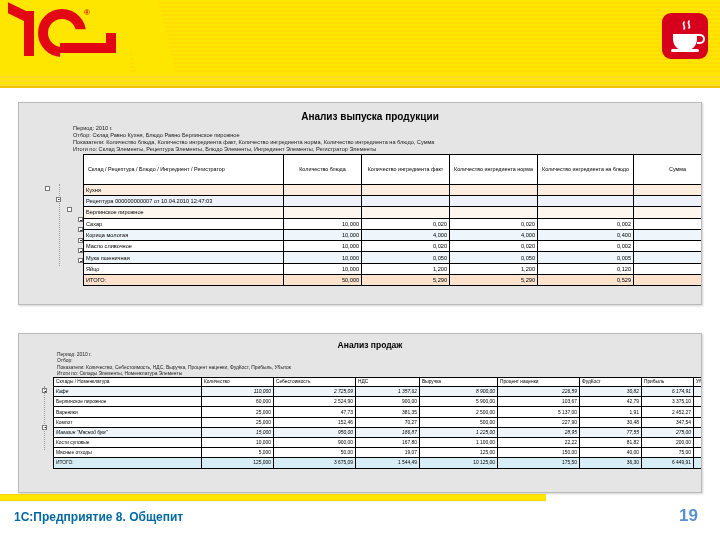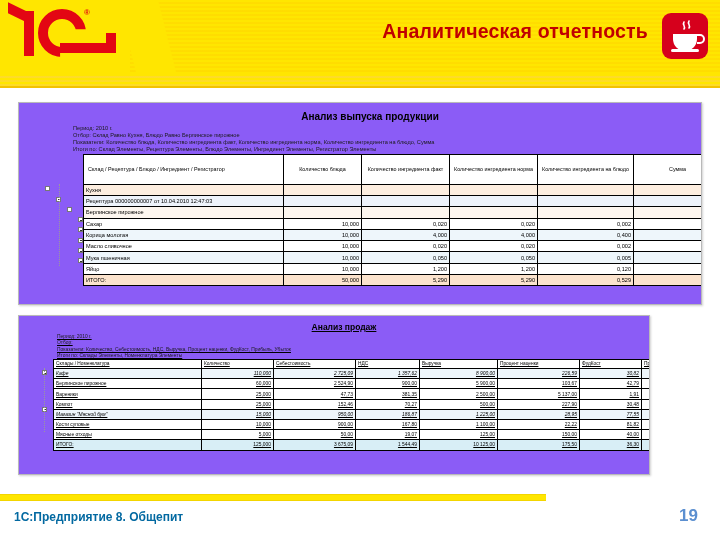--- a/index.html
+++ b/index.html
@@ -110,29 +110,29 @@
     position: absolute; right: 12px; top: 13px;
     width: 46px; height: 46px;
     background: #d6001c;
     border-radius: 9px;
   }
   .cup-badge svg { display: block; }
 
   
   .report {
     position: absolute;
-    background: #8b5cf6;
+    background: #e5e5e5;
     border: 1px solid #b9b9b9;
     box-shadow: 1px 1px 2px rgba(0,0,0,0.18);
     box-sizing: border-box;
     overflow: hidden;
     padding-left: 20px;
   }
   #report-production { left: 18px; top: 102px; width: 684px; height: 203px; }
-  #report-sales      { left: 18px; top: 315px; width: 632px; height: 160px; text-decoration: underline; }
+  #report-sales      { left: 18px; top: 333px; width: 684px; height: 160px; }
 
   .rpt-title {
     text-align: center;
     font-weight: bold;
     color: #000;
     font-size: 9.5px;
   }
   #report-production .rpt-title { padding: 8px 0 3px 0; font-size: 10px; }
   #report-sales .rpt-title { padding: 6px 0 2px 0; font-size: 8.5px; }
 
@@ -249,21 +249,20 @@
       <div class="logo-one">
         <div class="stem"></div>
         <div class="flag"></div>
       </div>
       <div class="logo-c"></div>
       <div class="logo-tail"></div>
       <div class="logo-tail2"></div>
       <div class="logo-reg">®</div>
     </div>
 
-    <div class="banner-title">Аналитическая отчетность</div>
 
     <div class="cup-badge">
       <svg width="46" height="46" viewBox="0 0 46 46" aria-hidden="true">
         <path d="M22 9 c-2 3 2 4 0 7" stroke="#ffffff" stroke-width="1.6" fill="none" stroke-linecap="round"></path>
         <path d="M27 8 c-2 3 2 4 0 7" stroke="#ffffff" stroke-width="1.6" fill="none" stroke-linecap="round"></path>
         <path d="M11 21 h24 v5 a12 12 0 0 1 -24 0 z" fill="#ffffff"></path>
         <path d="M35 22 h3 a4 4 0 0 1 0 8 h-3" stroke="#ffffff" stroke-width="2" fill="none"></path>
         <rect x="9" y="36" width="28" height="3" rx="1.5" fill="#ffffff"></rect>
       </svg>
     </div>

